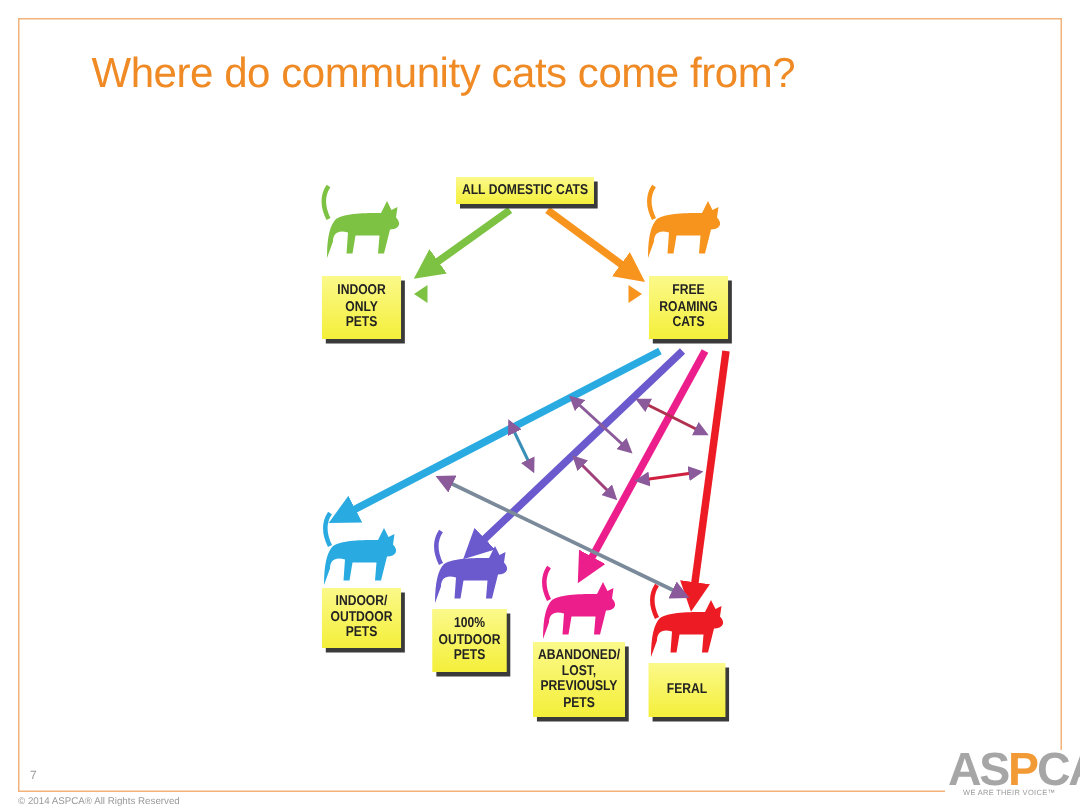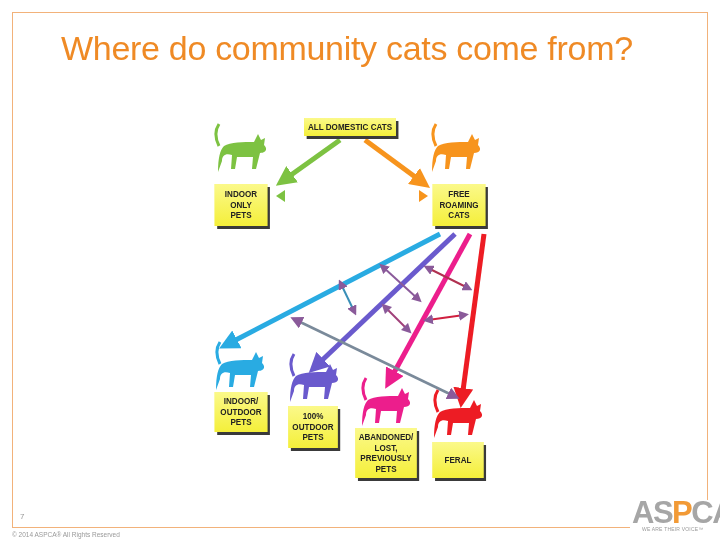--- a/index.html
+++ b/index.html
@@ -8,21 +8,21 @@
     background: #ffffff;
     font-family: "Liberation Sans", sans-serif;
   }
   .frame-top { position: absolute; left: 12px; top: 12px; width: 696px; height: 0; border-top: 1.5px solid #f2b27a; }
   .frame-left { position: absolute; left: 12px; top: 12px; width: 0; height: 516px; border-left: 1.5px solid #f2b27a; }
   .frame-right { position: absolute; left: 707px; top: 12px; width: 0; height: 488px; border-left: 1.5px solid #f2b27a; }
   .frame-bottom { position: absolute; left: 12px; top: 527px; width: 618px; height: 0; border-top: 1.5px solid #f2b27a; }
 
   .title {
     position: absolute; left: 61px; top: 24px; width: 620px;
-    color: #ef8a25; font-size: 34px; line-height: 49px; font-weight: normal;
+    color: #ef8a25; font-size: 28px; line-height: 49px; font-weight: normal;
     letter-spacing: -0.3px;
   }
   .slide-num { position: absolute; left: 20px; top: 512px; font-size: 8px; color: #999; }
   .copyright { position: absolute; left: 12px; top: 531px; font-size: 6.5px; color: #999; white-space: nowrap; }
 
   .logo { position: absolute; left: 630px; top: 500px; width: 80px; height: 36px; }
   .logo-word { position: absolute; left: 2px; top: 0; font-size: 31px; font-weight: bold; letter-spacing: -1.5px; line-height: 26px; color: #a6a6a6; }
   .logo-word .p { color: #f29a36; }
   .logo-tag { position: absolute; left: 12px; top: 26px; font-size: 5px; color: #999; white-space: nowrap; letter-spacing: 0.2px; }
 

